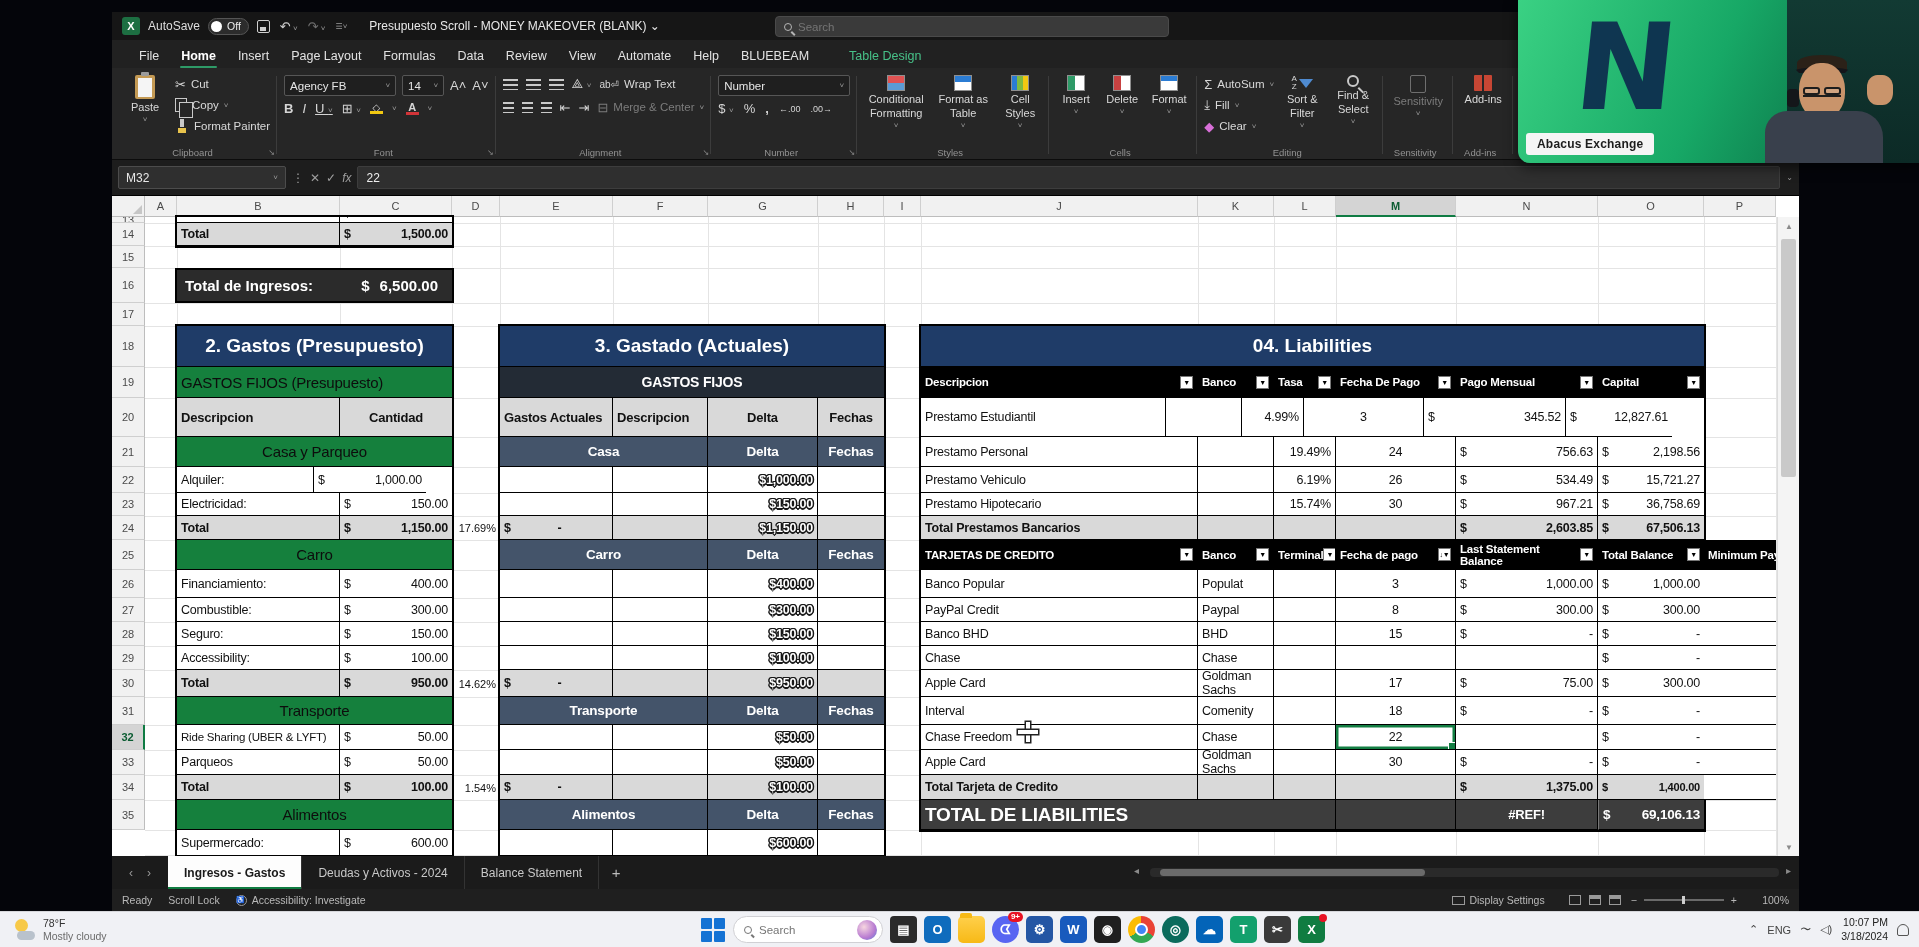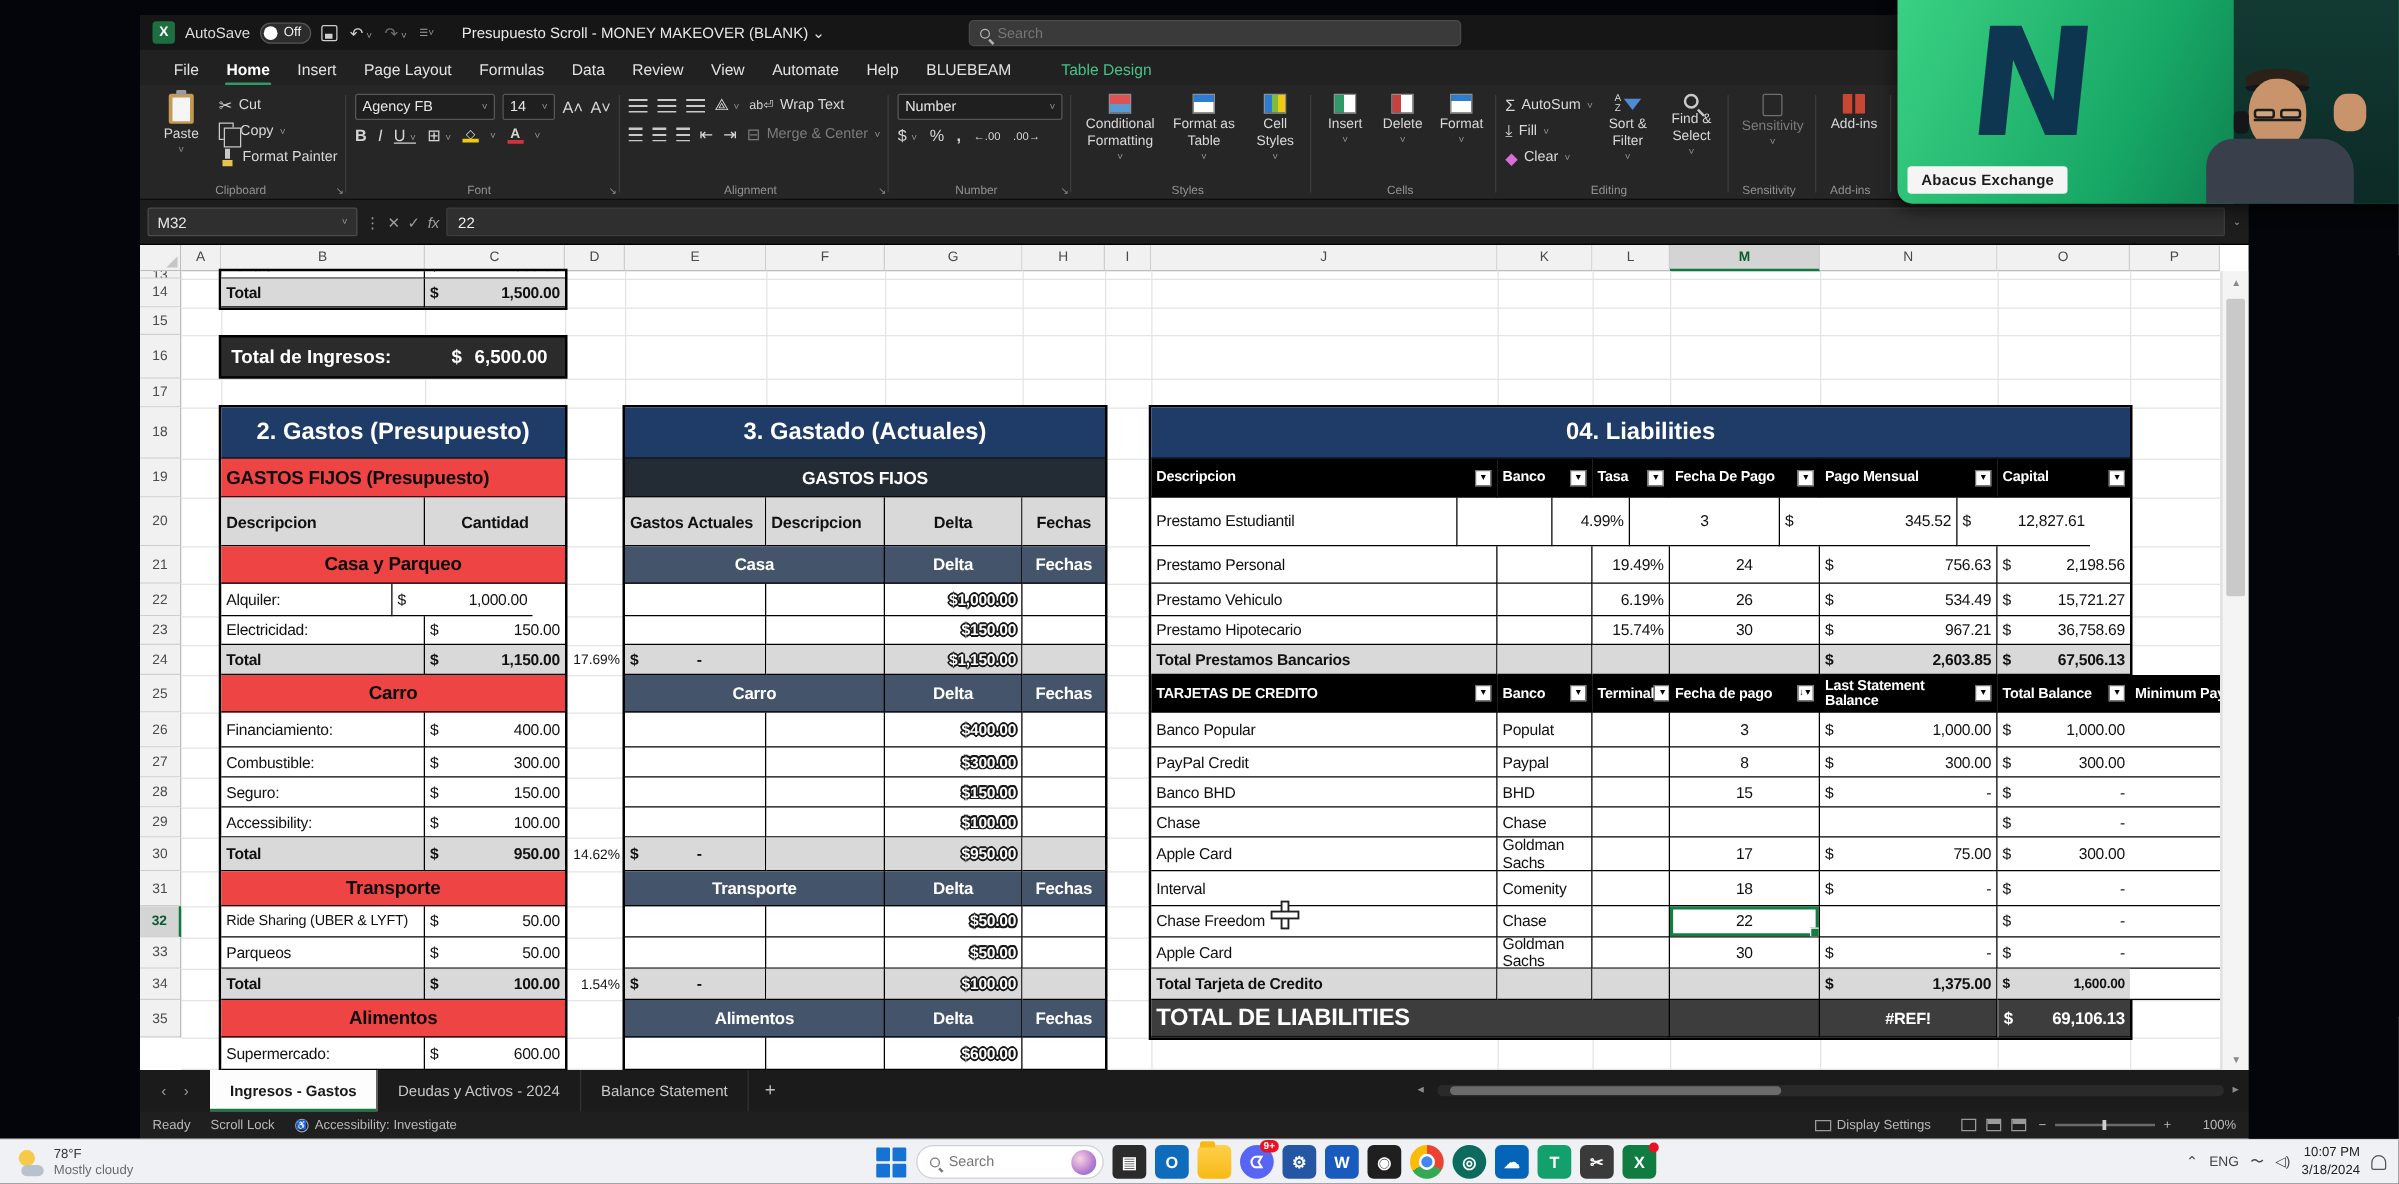--- a/index.html
+++ b/index.html
@@ -85,21 +85,21 @@
 .rh.sel{background:#d4d4d4;border-right:2px solid #0f7b43;color:#0b5c32;font-weight:bold}
 .gl{position:absolute;background:#e4e4e4}
 .gl.h{height:1px;left:33px;width:1631px}
 .gl.v{width:1px;top:21px;height:639px}
 
 .tbl{position:absolute;box-shadow:0 0 0 2px #000;background:#fff;z-index:2;letter-spacing:-0.2px}
 .row{display:flex}
 .c{border-right:1px solid #000;border-bottom:1px solid #000;display:flex;align-items:center;padding:0 4px;overflow:hidden;font-size:12.5px;color:#111}
 .c:last-child{border-right:none}
 .navy{background:#1f3c68;color:#fff;font-weight:bold;font-size:19px;justify-content:center;letter-spacing:0}
-.green{background:#ef4444;color:#0d0d0d;font-weight:bold;font-size:15px}
+.green{background:#15803d;color:#0d0d0d;font-weight:normal;font-size:15px}
 .slate{background:#44546a;color:#fff;font-weight:bold;font-size:13.5px;justify-content:center}
 .dkhdr{background:#232b35;color:#fff;font-weight:bold;font-size:14px;justify-content:center}
 .grayc{background:#d9d9d9;font-weight:bold}
 .hdrc{background:#d9d9d9;font-weight:bold;font-size:13px}
 .blk{background:#000;color:#fff;font-weight:bold;font-size:11.5px}
 .grand{background:#3d3d3d;color:#fff;font-weight:bold}
 .money{justify-content:space-between}
 .money .v{margin-left:auto}
 .ctr{justify-content:center}
 .rt{justify-content:flex-end}
@@ -129,21 +129,21 @@
 .sview{display:flex;gap:8px;align-items:center;margin-left:24px}
 .vico{width:12px;height:10px;border:1px solid #9a9a9a}
 .vico.b{background:linear-gradient(180deg,#9a9a9a 0 3px,transparent 3px)}
 .zoomer{display:flex;align-items:center;gap:7px;margin-left:10px}
 .zline{width:80px;height:2px;background:#6a6a6a;position:relative}
 .zknob{position:absolute;left:38px;top:-3px;width:3px;height:8px;background:#cfcfcf}
 .monico{width:13px;height:9px;border:1px solid #9a9a9a;position:relative;margin-right:4px}
 .accico{width:11px;height:11px;border:1px solid #9a9a9a;border-radius:50%;font-size:7px;display:flex;align-items:center;justify-content:center}
 
 .task{position:absolute;left:0;bottom:0;width:1919px;height:36px;background:#f0f1f5;border-top:1px solid #d6d7db;display:flex;align-items:center}
-.weather{display:flex;align-items:flex-end;gap:7px;padding-left:14px;width:240px}
+.weather{display:flex;align-items:center;gap:7px;padding-left:14px;width:240px}
 .wsun{width:22px;height:22px;position:relative}
 .wsun::before{content:"";position:absolute;left:1px;top:0;width:13px;height:13px;border-radius:50%;background:#f7c948}
 .wsun::after{content:"";position:absolute;left:3px;bottom:1px;width:18px;height:9px;border-radius:8px;background:#b9c2cc}
 .wtxt{font-size:10.5px;color:#333;line-height:1.2}
 .wtxt .sub{color:#6b6b6b}
 .centerbar{position:absolute;left:700px;display:flex;align-items:center;gap:7px}
 .startbtn{width:26px;height:26px;display:grid;grid-template-columns:11px 11px;grid-template-rows:11px 11px;gap:2px;place-content:center}
 .startbtn i{background:#1573d4;border-radius:1px}
 .tsearch{width:150px;height:27px;background:#fff;border:1px solid #d0d0d4;border-radius:14px;display:flex;align-items:center;gap:7px;padding:0 5px 0 10px;color:#555}
 .tsearch input{border:none;outline:none;font-size:11.5px;width:84px;color:#555;background:transparent}
@@ -1021,21 +1021,21 @@
           <div class="c grayc" style="width:277px">Total Tarjeta de Credito</div>
           <div class="c grayc" style="width:76px"></div>
           <div class="c grayc" style="width:62px"></div>
           <div class="c grayc" style="width:120px"></div>
           <div class="c grayc money" style="width:142px">
             <span>$</span>
             <span class="v">1,375.00</span>
           </div>
           <div class="c grayc money" style="width:106px;font-size:11px">
             <span>$</span>
-            <span class="v">1,600.00</span>
+            <span class="v">1,400.00</span>
           </div>
         </div>
       <div class="row" style="height:30px">
         <div class="c grand" style="width:415px;font-size:19px">TOTAL DE LIABILITIES</div>
         <div class="c grand" style="width:120px"></div>
         <div class="c grand ctr" style="width:142px;font-size:13px">#REF!</div>
         <div class="c grand money" style="width:106px;font-size:13.5px;border-left:1px solid #777">
             <span>$</span>
             <span class="v">69,106.13</span>
           </div>

